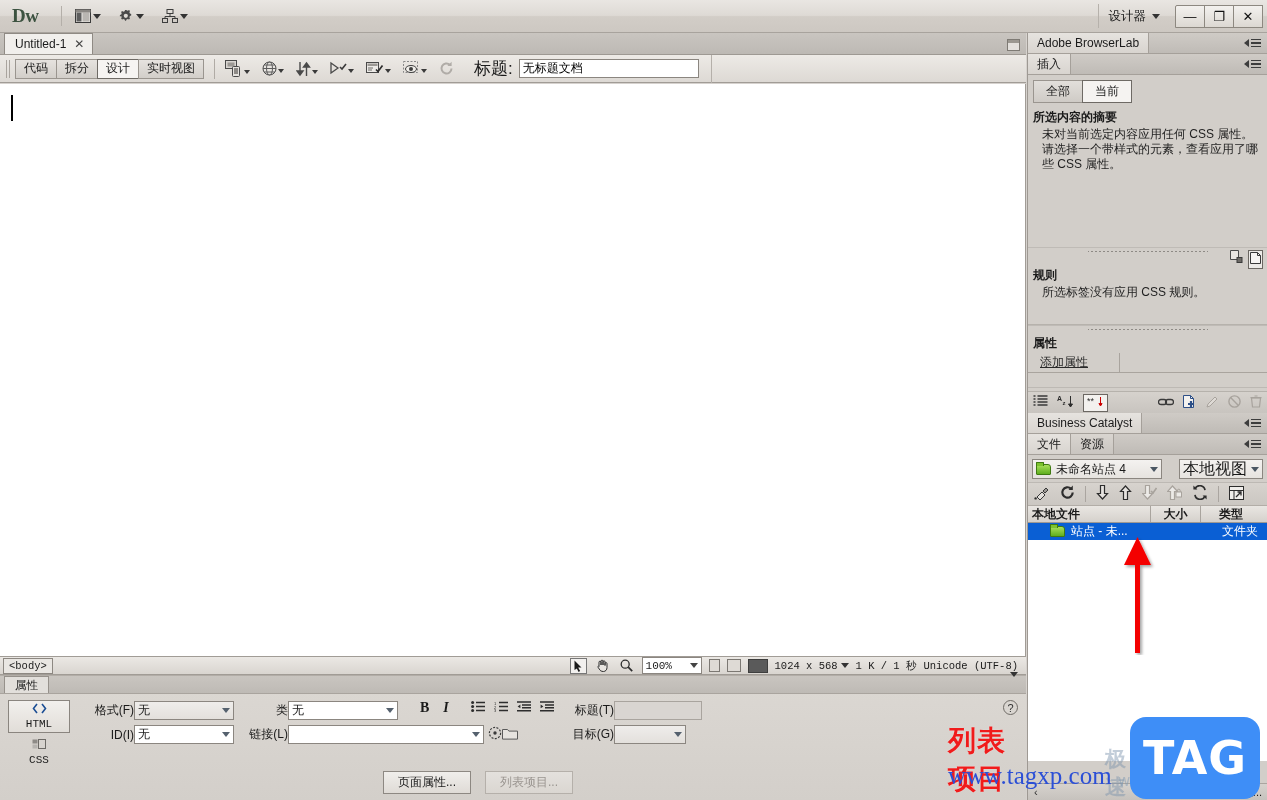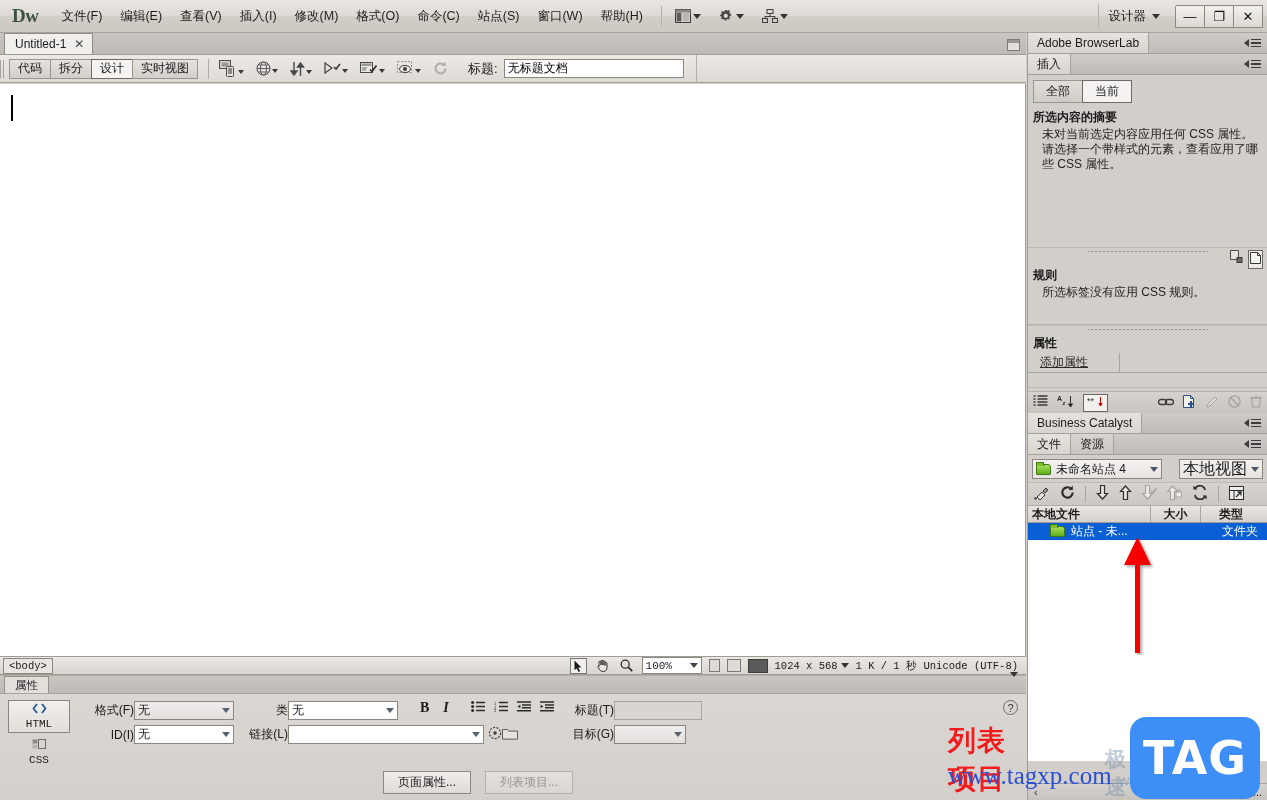--- a/index.html
+++ b/index.html
@@ -70,42 +70,42 @@
   .tabbar-right::after {
     content: ""; display: block; width: 11px; height: 3px;
     background: #9b9790; margin-top: 0px;
   }
 
   
   .doctoolbar {
     position: absolute; left: 0; top: 55px; width: 1026px; height: 28px;
     background: linear-gradient(to bottom,#edeae6,#ddd9d4);
     border-bottom: 1px solid #a19c96;
-    display: flex; align-items: center; 
+    display: flex; align-items: center; padding-left: 6px;
   }
   .grip { width: 4px; height: 18px; margin-right: 6px;
     background: repeating-linear-gradient(to right,#a9a49e 0 1px,transparent 1px 3px); }
   .viewbtns { display: flex; }
   .vbtn {
     height: 20px; min-width: 40px; padding: 0 8px;
     border: 1px solid #9a958f; margin-left: -1px;
     background: linear-gradient(to bottom,#e6e3df,#d2cec9);
     display: flex; align-items: center; justify-content: center;
     font-size: 12px; cursor: default;
   }
   .vbtn.active { background: #f6f4f2; border-color: #6e6a65; }
   .dt-sep { width: 1px; height: 20px; background: #b0aba5; margin: 0 10px; }
   .dt-icons { display: flex; align-items: center; gap: 12px; }
   .dticon { display: flex; align-items: flex-end; gap: 1px; }
   .caret-sm {
     width: 0; height: 0; border-left: 3px solid transparent;
     border-right: 3px solid transparent; border-top: 4px solid #3a3a3a;
     margin-bottom: 3px;
   }
-  .title-label { margin-left: 20px; font-size: 13px; }
+  .title-label { margin-left: 20px; font-size: 17px; }
   .title-input {
     margin-left: 6px; width: 180px; height: 19px;
     border: 1px solid #8b8680; background: #fff; font-size: 12px;
     padding: 0 3px; font-family: "Liberation Sans", sans-serif;
   }
   .doctoolbar-tail {
     flex: 1; height: 28px; border-left: 1px solid #b5b0aa; margin-left: 12px;
   }
 
   
@@ -325,32 +325,20 @@
   
   .arrow-wrap { position: absolute; left: 1108px; top: 570px; width: 60px; height: 120px; }
 </style>
 </head>
 <body>
 
 <div id="app">
 
   <div class="titlebar">
     <div class="dw-logo">Dw</div>
-    <div class="menubar">
-      <div class="menu-item">文件(F)</div>
-      <div class="menu-item">编辑(E)</div>
-      <div class="menu-item">查看(V)</div>
-      <div class="menu-item">插入(I)</div>
-      <div class="menu-item">修改(M)</div>
-      <div class="menu-item">格式(O)</div>
-      <div class="menu-item">命令(C)</div>
-      <div class="menu-item">站点(S)</div>
-      <div class="menu-item">窗口(W)</div>
-      <div class="menu-item">帮助(H)</div>
-    </div>
     <div class="tb-sep"></div>
     <div class="tb-icon-group">
       <div class="tb-icon">
         <svg width="16" height="14" viewBox="0 0 16 14">
           <rect x="0.5" y="0.5" width="15" height="13" fill="#efece8" stroke="#3b3b3b"></rect>
           <rect x="1.5" y="3.5" width="5" height="9" fill="#5d5d5d"></rect>
           <rect x="7.5" y="3.5" width="7" height="9" fill="#b9b6b2"></rect>
           <rect x="0.5" y="0.5" width="15" height="3" fill="#8b8884"></rect>
         </svg>
         <span class="caret-dn"></span>

